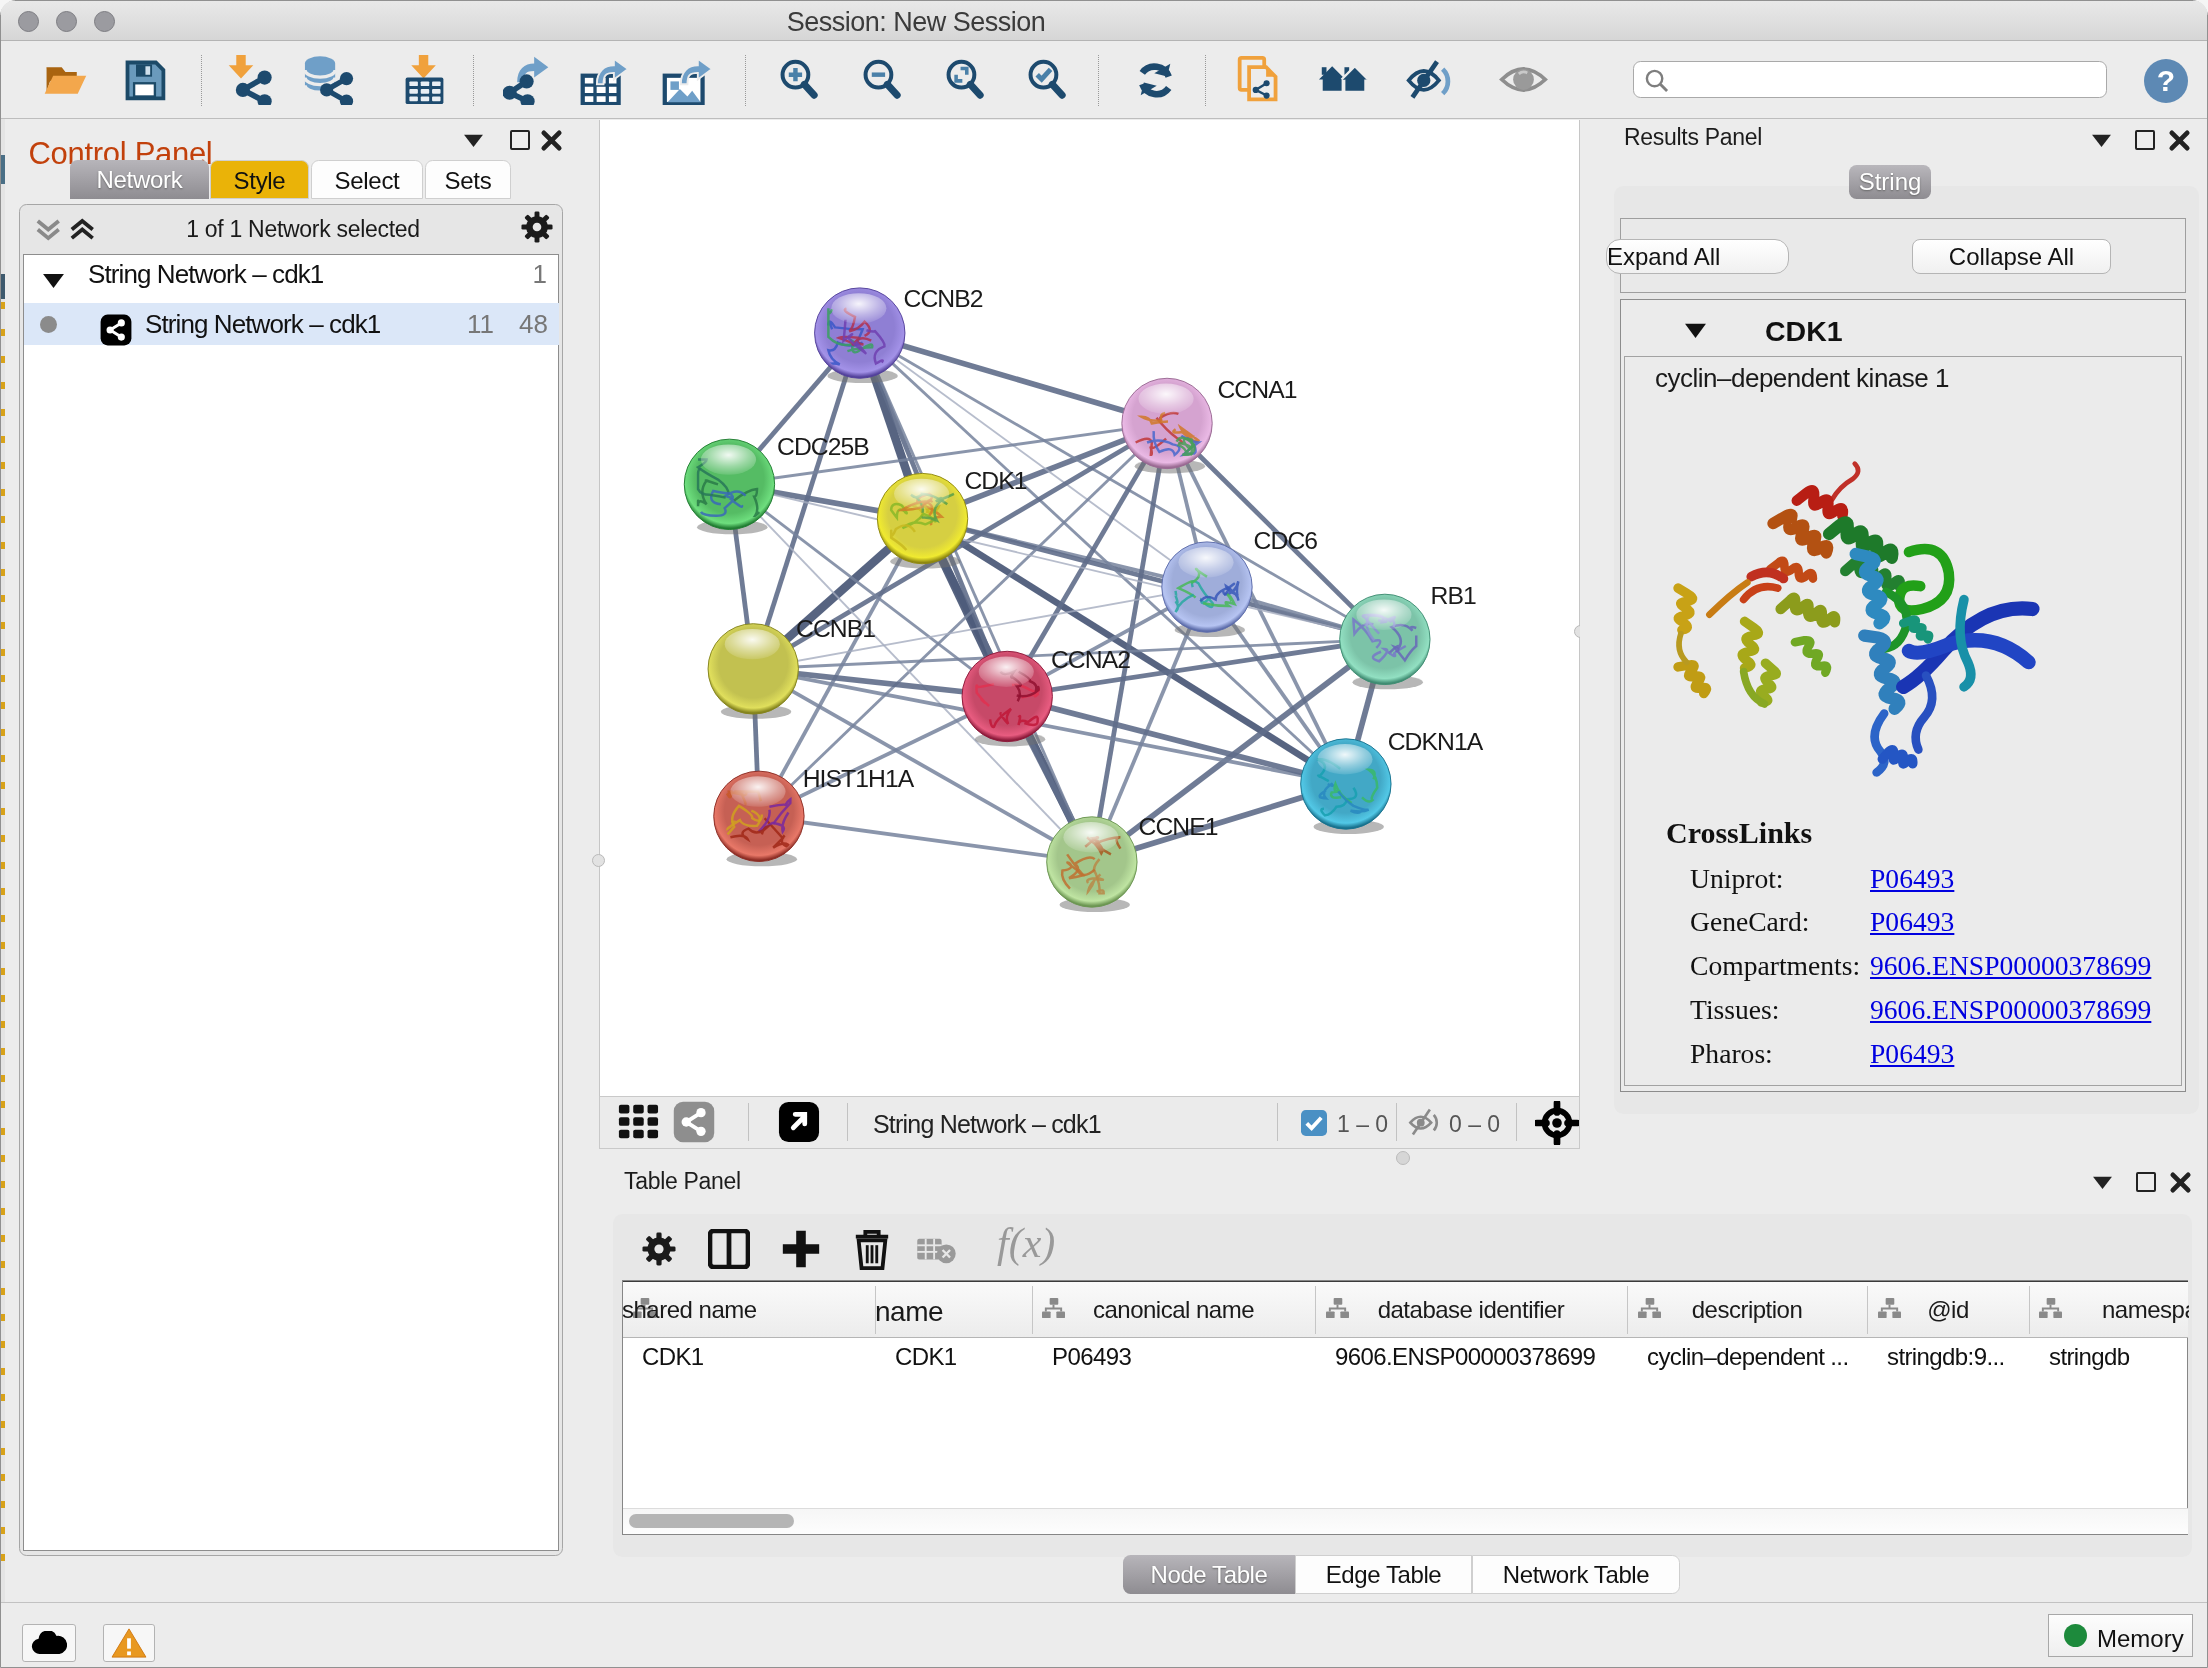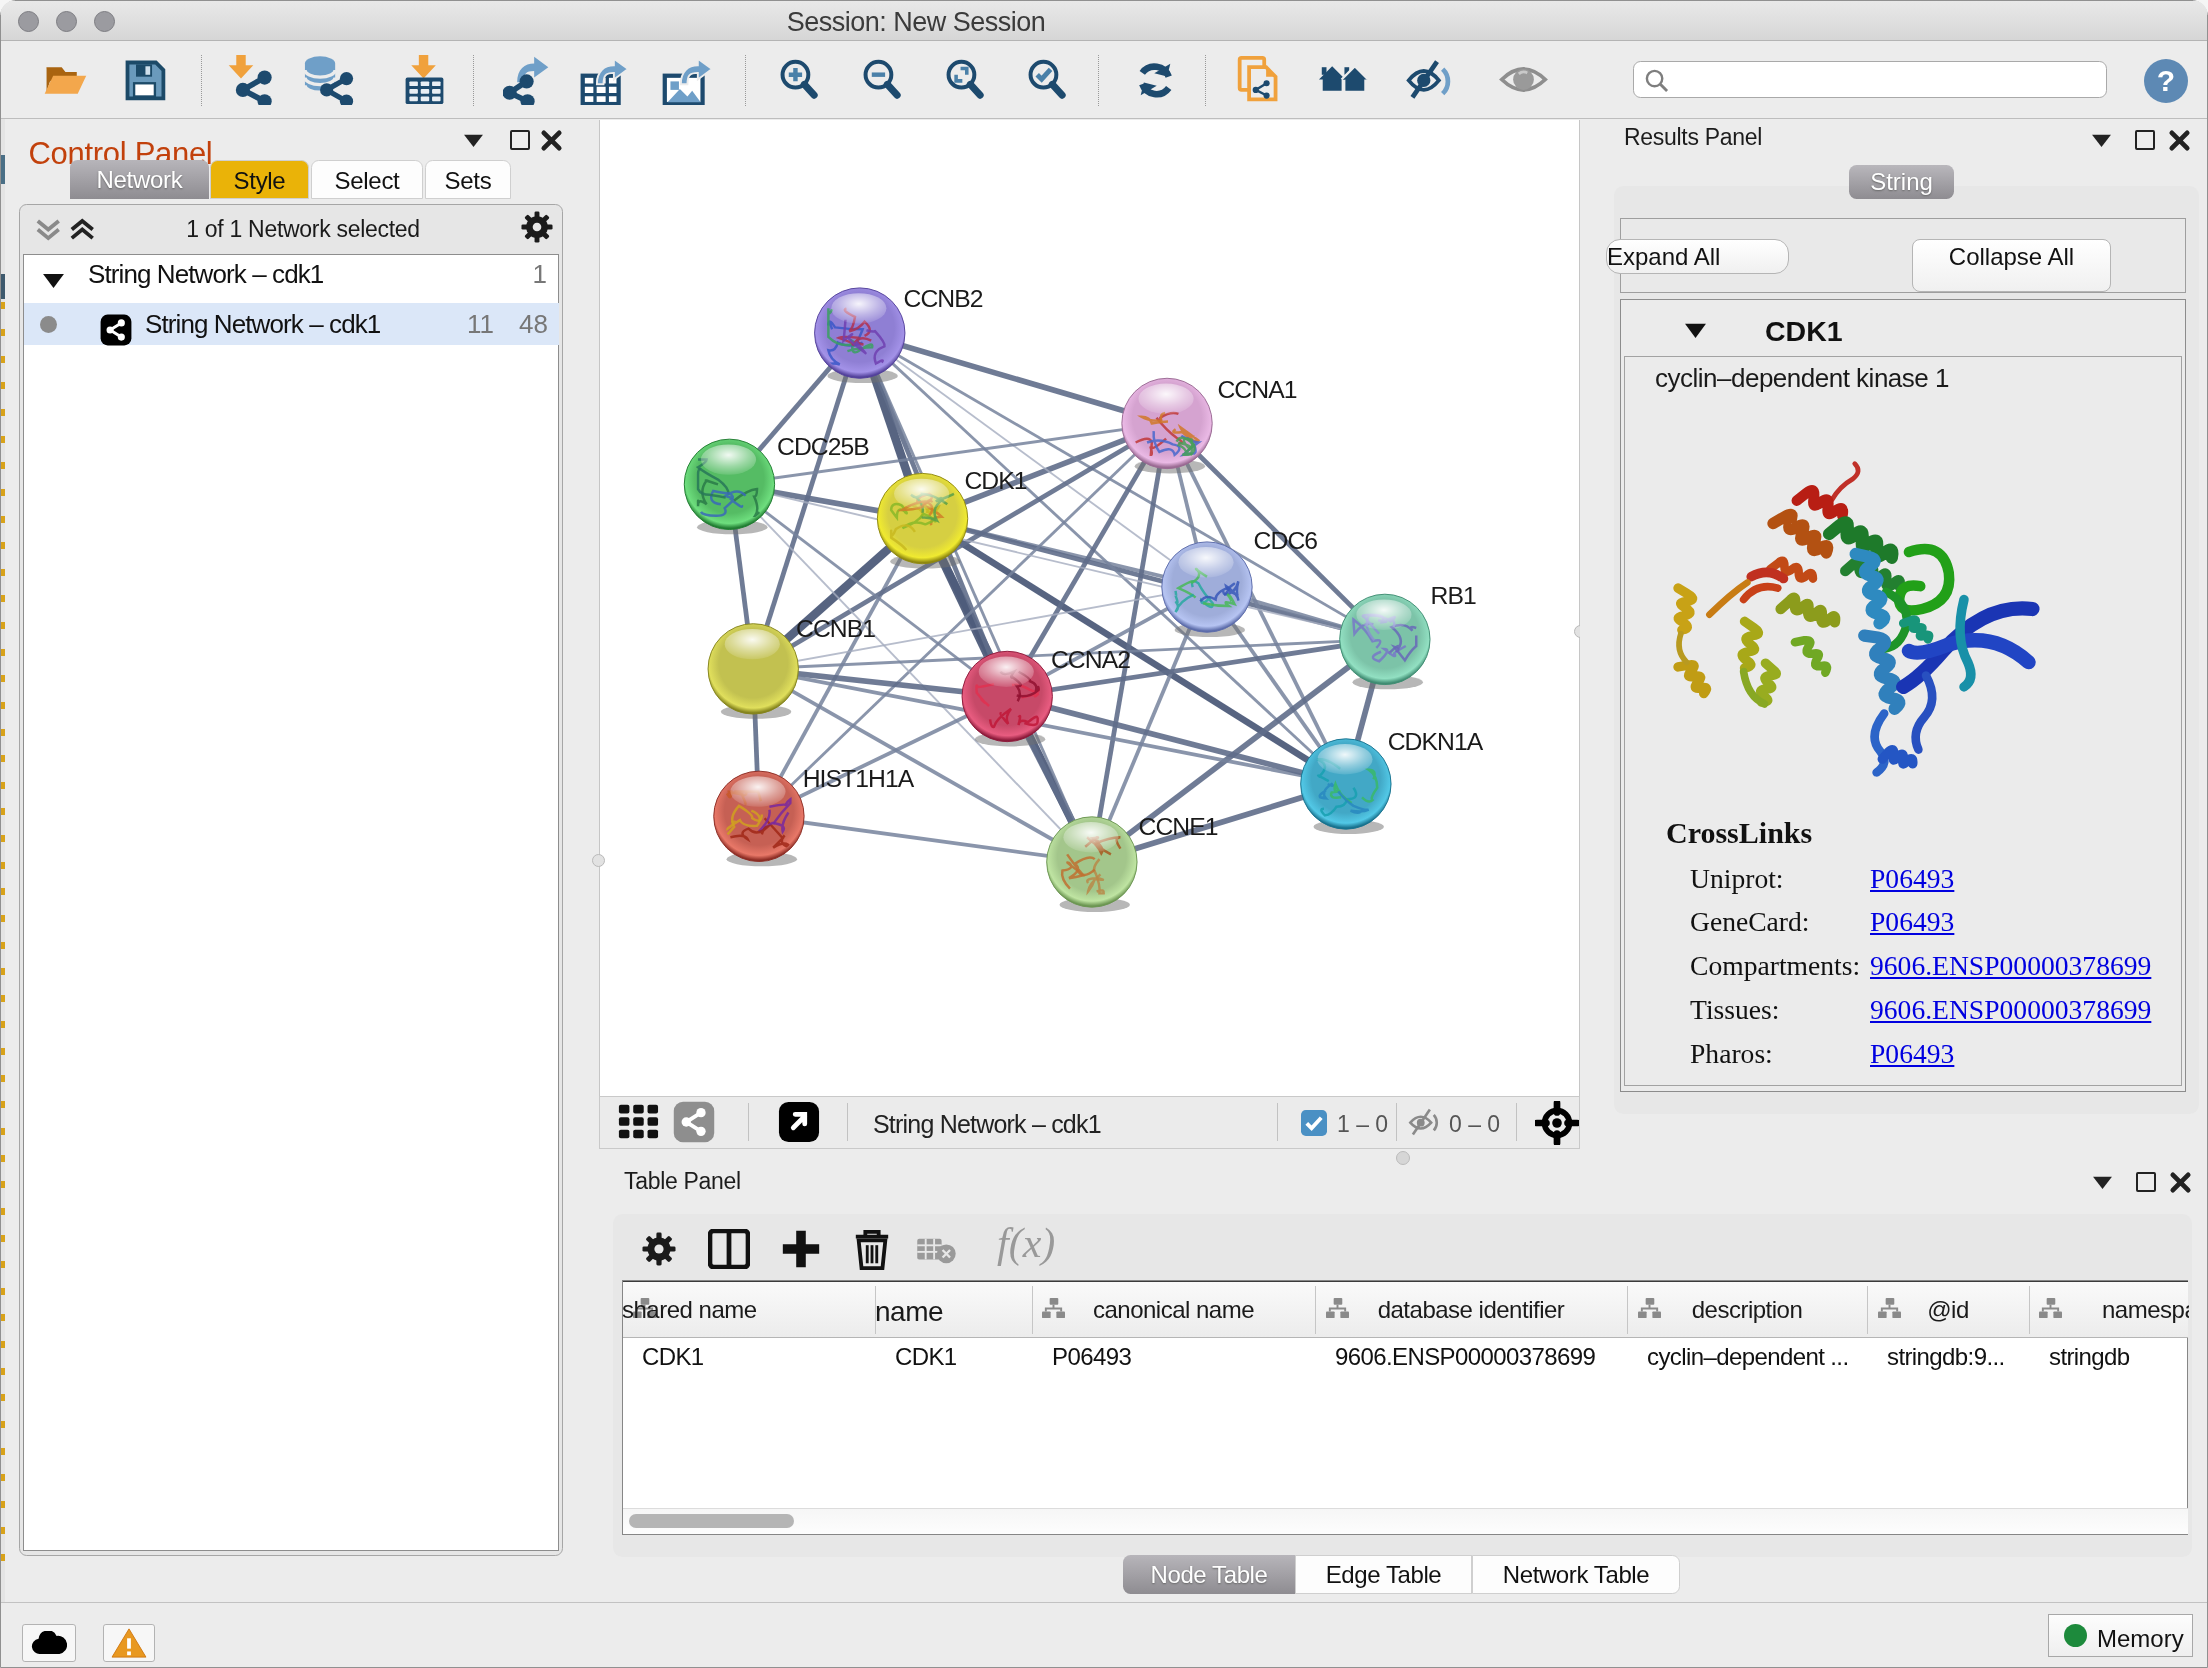--- a/index.html
+++ b/index.html
@@ -615,24 +615,24 @@
 <div class="abs" style="left:1580px;top:120px;width:629px;height:1029px;background:#ececec;"></div>
 <div class="abs" style="left:1624px;top:124px;font-size:23px;letter-spacing:-0.3px;color:#1c1c1c;">Results Panel</div>
 <svg class="abs" style="left:2090px;top:132px;" width="23" height="17" viewBox="0 0 24 18">
     <path d="M2 3 h20 l-10 13 z" fill="#222"></path>
   </svg>
 <div class="abs" style="left:2135px;top:130px;width:20px;height:20px;border:2.9px solid #222;border-radius:1.9px;"></div>
 <svg class="abs" style="left:2168px;top:129px;" width="23" height="23" viewBox="0 0 24 24">
     <path d="M4 4 L20 20 M20 4 L4 20" stroke="#222" stroke-width="5" stroke-linecap="round"></path>
   </svg>
 <div class="abs" style="left:1614px;top:186px;width:585px;height:928px;background:#e7e7e7;border-radius:9.5px;"></div>
-<div class="abs" style="left:1849px;top:165px;width:105px;height:34px;border-radius:7.6px;background:linear-gradient(#b9b7bc,#8e8c91);color:#fff;font-size:24px;text-align:center;line-height:34px;text-shadow:0 1px 1.9px #666;">String</div>
+<div class="abs" style="left:1849px;top:165px;width:82px;height:34px;border-radius:7.6px;background:linear-gradient(#b9b7bc,#8e8c91);color:#fff;font-size:24px;text-align:center;line-height:34px;text-shadow:0 1px 1.9px #666;">String</div>
 <div class="abs" style="left:1620px;top:218px;width:566px;height:75px;background:#e9e9e9;border:1px solid #9e9e9e;"></div>
 <div class="abs" style="left:1606px;top:239px;width:183px;height:35px;background:linear-gradient(#fff,#f0f0f0);border:1px solid #b5b5b5;border-radius:14px;font-size:24px;line-height:33px;color:#111;">Expand All</div>
-<div class="abs" style="left:1912px;top:239px;width:199px;height:53px;background:linear-gradient(#fff,#f0f0f0);border:1px solid #b5b5b5;border-radius:8px;font-size:24px;text-align:center;line-height:33px;color:#111;">Collapse All</div>
+<div class="abs" style="left:1912px;top:239px;width:199px;height:35px;background:linear-gradient(#fff,#f0f0f0);border:1px solid #b5b5b5;border-radius:8px;font-size:24px;text-align:center;line-height:33px;color:#111;">Collapse All</div>
 <div class="abs" style="left:1620px;top:299px;width:566px;height:793px;background:#ebebeb;border:1px solid #8c8c8c;"></div>
 <svg class="abs" style="left:1683px;top:321px;" width="25px" height="19" viewBox="0 0 26 20">
     <path d="M2 3 h22 l-11 15 z" fill="#111"></path>
   </svg>
 <div class="abs" style="left:1765px;top:315px;font-size:28.5px;font-weight:bold;color:#111;">CDK1</div>
 <div class="abs" style="left:1624px;top:356px;width:558px;height:730px;background:#ebebeb;border:1px solid #a2a2a2;"></div>
 <div class="abs" style="left:1655px;top:363px;font-size:26px;letter-spacing:-0.5px;color:#1a1a1a;">cyclin–dependent kinase 1</div>
 <svg class="abs" style="left:1660px;top:438px;" width="380" height="342" viewBox="0 0 400 360">
     <g fill="none" stroke-linecap="round">
       <path d="M205 27 q8 8 -2 16 q-14 8 -22 22" stroke="#c03028" stroke-width="5"></path>

